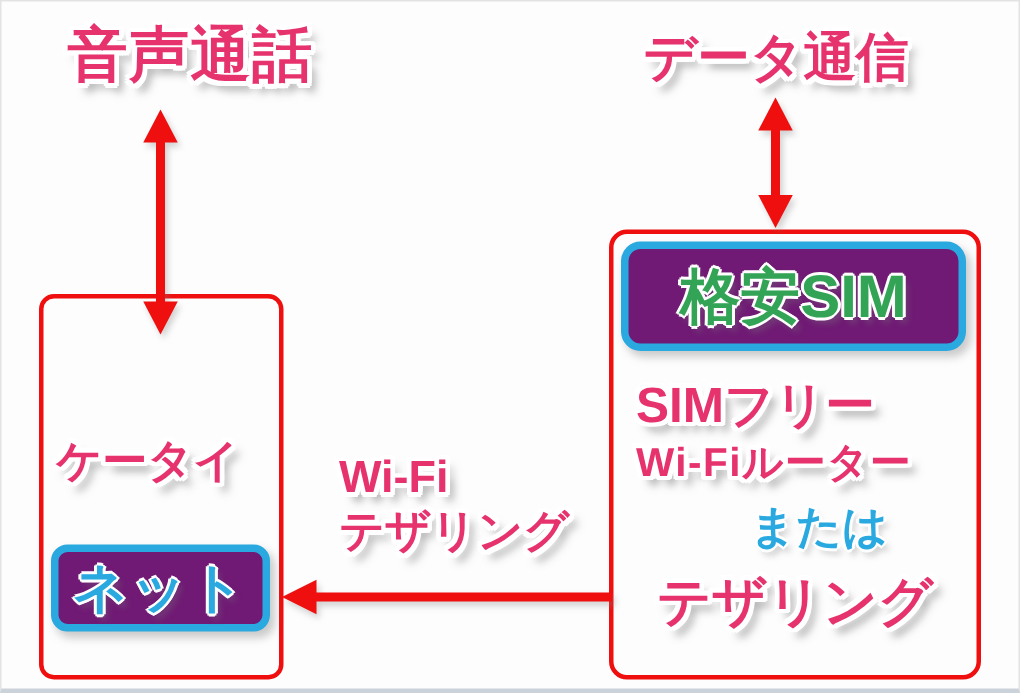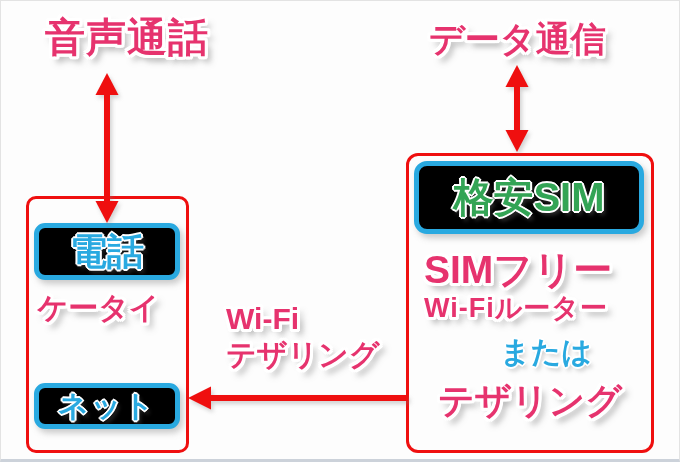--- a/index.html
+++ b/index.html
@@ -40,51 +40,51 @@
 
   
   #voice-label  { left: 44px;  top: 16px;  font-size: 40px; letter-spacing: 1px; z-index: 6; }
   #data-label   { left: 428px; top: 20px;  font-size: 35px; letter-spacing: 0px; z-index: 6; }
 
   #keitai-label { left: 25px;  top: 292px; width: 145px; text-align: center; font-size: 30px; z-index: 4; }
 
   #tethering-label { left: 225px; top: 300px; font-size: 30px; line-height: 36px; z-index: 6; }
 
   #sim-free-block { left: 423px; top: 249px; z-index: 4; }
-  #sim-free-line   { font-size: 39px; line-height: 39px; }
+  #sim-free-line   { font-size: 33px; line-height: 39px; }
   #wifi-router-line{ font-size: 27px; line-height: 39px; letter-spacing: 1px; }
 
   #or-label   { left: 421px; top: 336px; width: 248px; text-align: center; font-size: 30px; z-index: 4; }
   #cheap-smartphone-label { left: 405px; top: 382px; width: 248px; text-align: center; font-size: 36px; z-index: 4; }
 
   
   .redbox {
     position: absolute;
     border: 3px solid var(--red, #ef0f0f);
     border-radius: 10px;
     background: transparent;
     z-index: 1;
   }
   #keitai-box { left: 25px;  top: 195px; width: 163px; height: 257px; }
   #sim-box    { left: 405px; top: 152px; width: 248px; height: 300px; border-radius: 12px; }
 
   
   .chip {
     position: absolute;
-    background: #000000;
+    background: #701a75;
     border: 5px solid var(--blue, #29a9e0);
     border-radius: 11px;
     display: flex;
     align-items: center;
     justify-content: center;
     box-shadow: 3px 4px 6px rgba(110,110,110,0.35);
     z-index: 3;
   }
   #phone-chip { left: 33px;  top: 222px; width: 146px; height: 57px; font-size: 37px; }
-  #net-chip   { left: 33px;  top: 362px; width: 146px; height: 46px; font-size: 30px; letter-spacing: 2px; margin-top: 20px; }
+  #net-chip   { left: 33px;  top: 362px; width: 146px; height: 58px; font-size: 36px; letter-spacing: 2px; }
   #sim-chip   { left: 413px; top: 160px; width: 230px; height: 73px; font-size: 40px; border-radius: 13px; }
 
   
   #arrows-layer {
     position: absolute;
     left: 0; top: 0;
     z-index: 5;
     pointer-events: none;
     filter: drop-shadow(2px 3px 2px rgba(130,130,130,0.35));
   }
@@ -94,23 +94,20 @@
 <body>
 
 <div class="canvas">
 
   <div class="abs glow pink" id="voice-label">音声通話</div>
 
   <div class="abs glow pink" id="data-label">データ通信</div>
 
   <div class="redbox" id="keitai-box"></div>
 
-  <div class="chip" id="phone-chip">
-    <span class="glow-soft blue">電話</span>
-  </div>
 
   <div class="abs glow pink" id="keitai-label">ケータイ</div>
 
   <div class="chip" id="net-chip">
     <span class="glow-soft blue">ネット</span>
   </div>
 
   <div class="redbox" id="sim-box"></div>
 
   <div class="chip" id="sim-chip">

